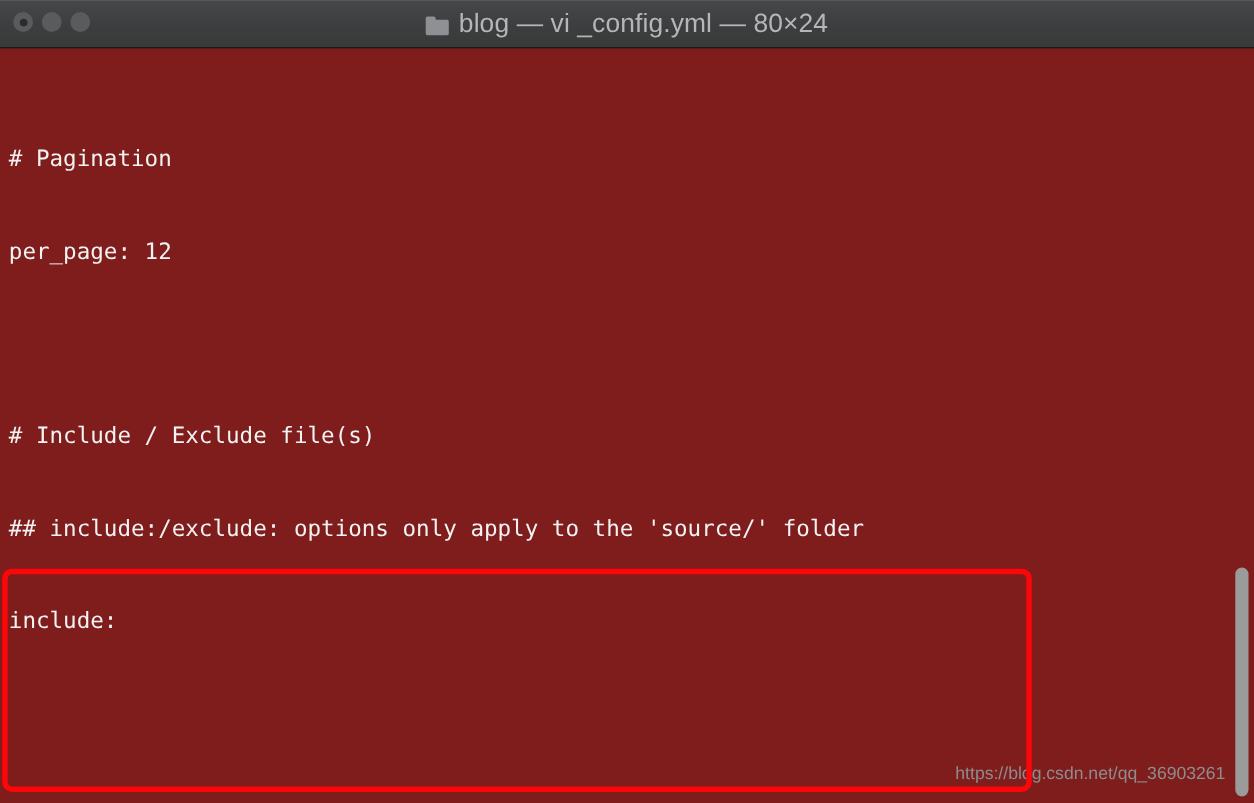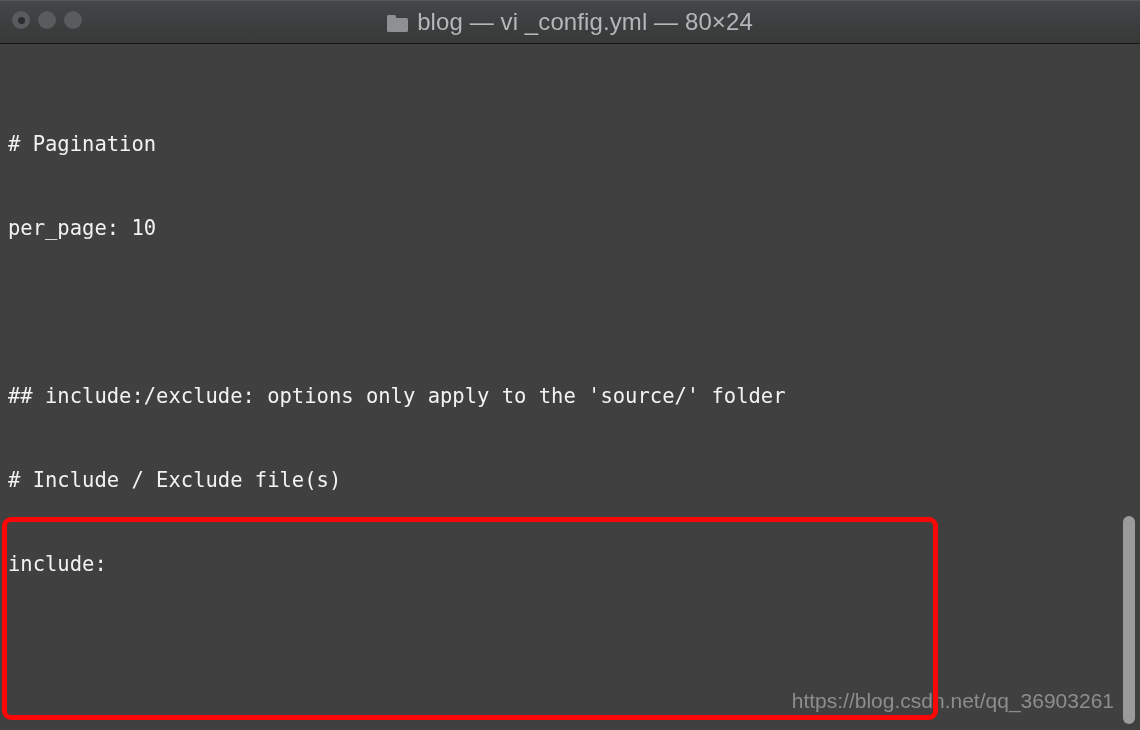--- a/index.html
+++ b/index.html
@@ -105,21 +105,21 @@
     white-space: pre;
   }
 
   
   #terminal-body {
     position: absolute;
     left: 0;
     top: 44px;
     width: 1140px;
     height: 686px;
-    background: #404040;
+    background: #7f1d1d;
   }
   #term-text {
     position: absolute;
     left: 8px;
     top: 30px;
     font-family: "DejaVu Sans Mono", "Liberation Mono", monospace;
     font-size: 20.5px;
     line-height: 28px;
     color: #f2f2f2;
     white-space: pre;
@@ -163,21 +163,21 @@
     border-radius: 6px;
     background: #9b9b9b;
   }
 
   
   #watermark {
     position: absolute;
     right: 26px;
     bottom: 17px;
     font-family: "Liberation Sans", sans-serif;
-    font-size: 21px;
+    font-size: 16px;
     color: #8d8d8d;
     white-space: pre;
   }
 </style>
 </head>
 <body>
 
 <div id="terminal-window">
 
   <div id="title-bar">
@@ -192,24 +192,24 @@
           <span class="body"></span>
       </span>
       <span id="window-title">blog — vi _config.yml — 80×24</span>
     </div>
   </div>
 
   <div id="terminal-body">
 
     <div id="term-text">
       <div class="term-line"># Pagination</div>
-      <div class="term-line">per_page: 10</div>
+      <div class="term-line">per_page: 12</div>
       <div class="term-line blank">&nbsp;</div>
+      <div class="term-line"># Include / Exclude file(s)</div>
       <div class="term-line">## include:/exclude: options only apply to the 'source/' folder</div>
-      <div class="term-line"># Include / Exclude file(s)</div>
       <div class="term-line">include:</div>
       
       
       
       
       
       
       
       
       

